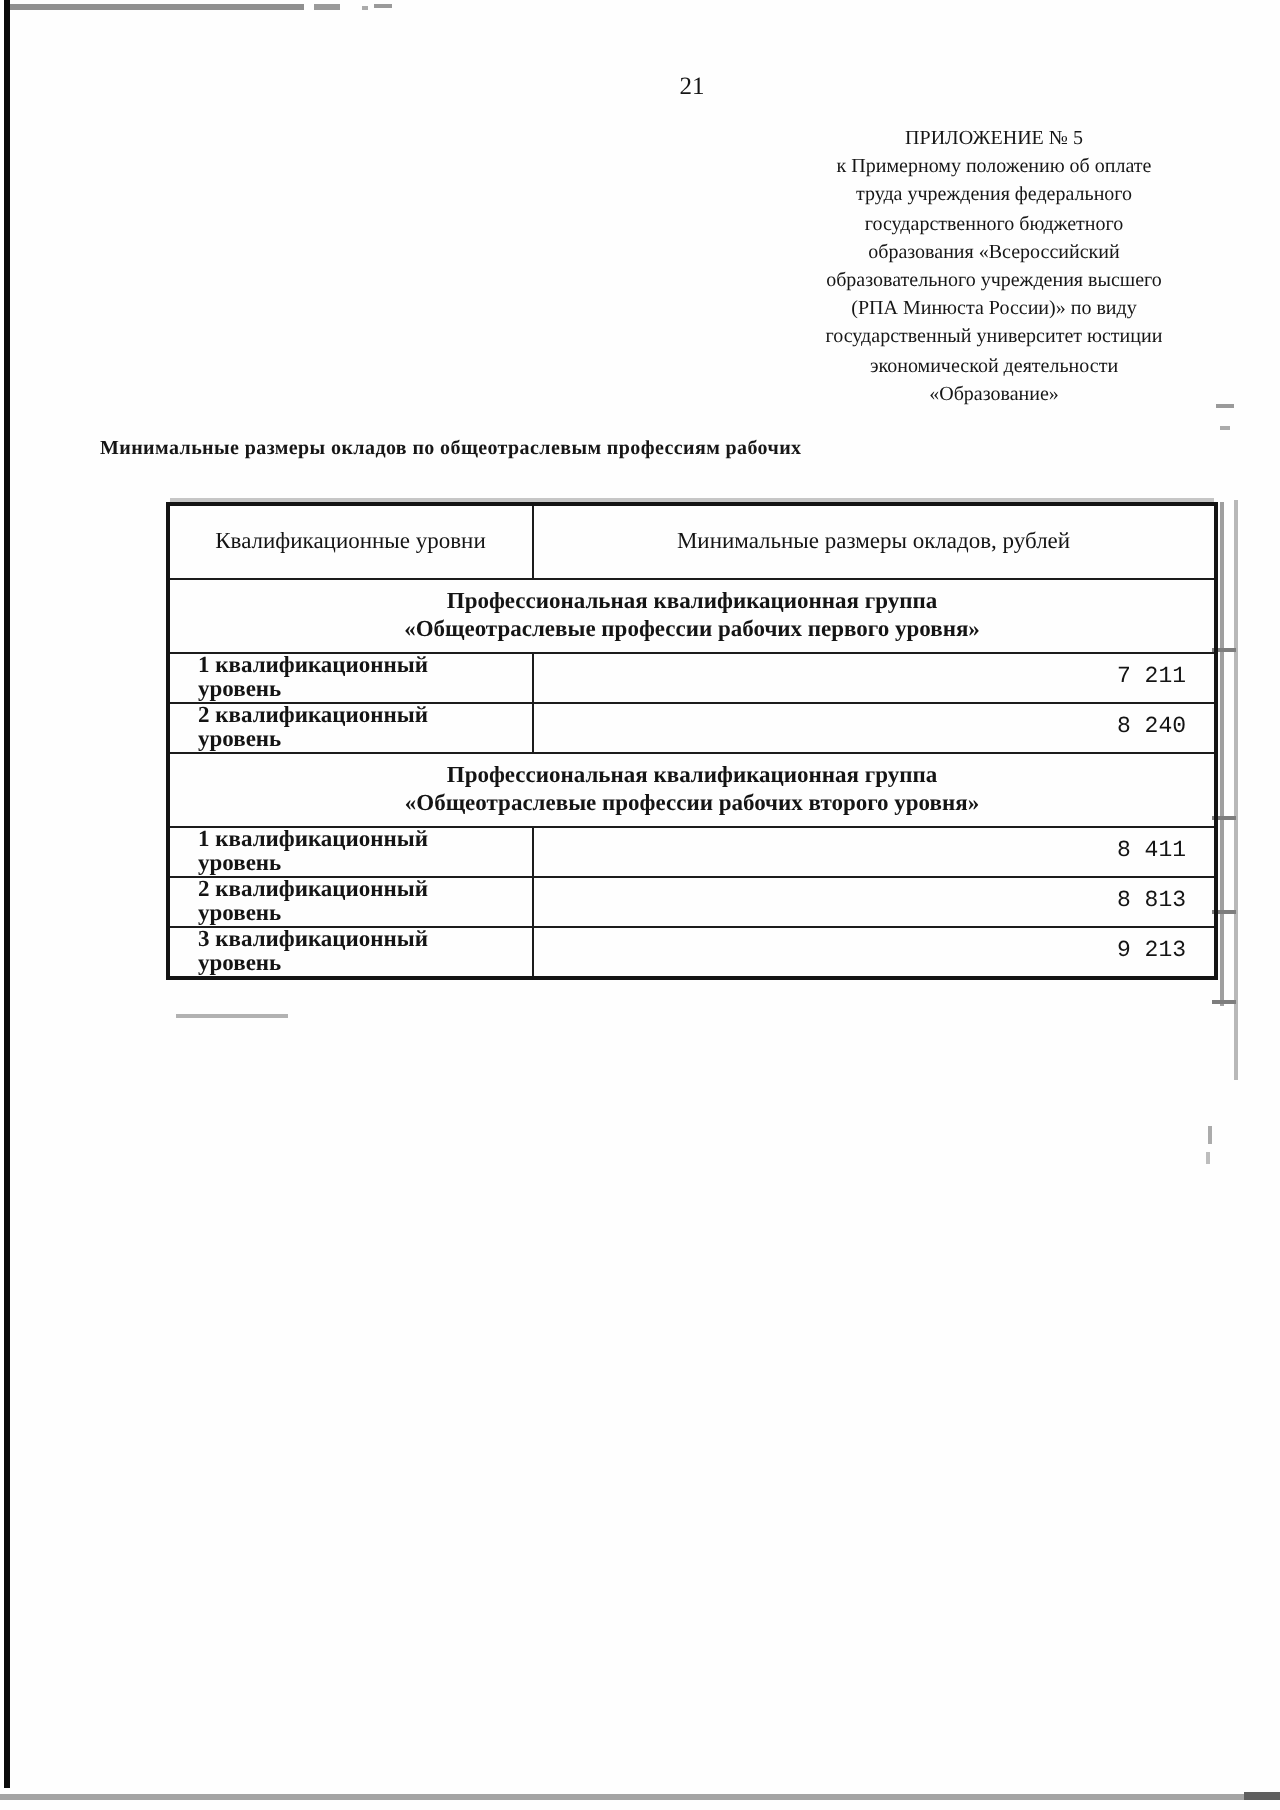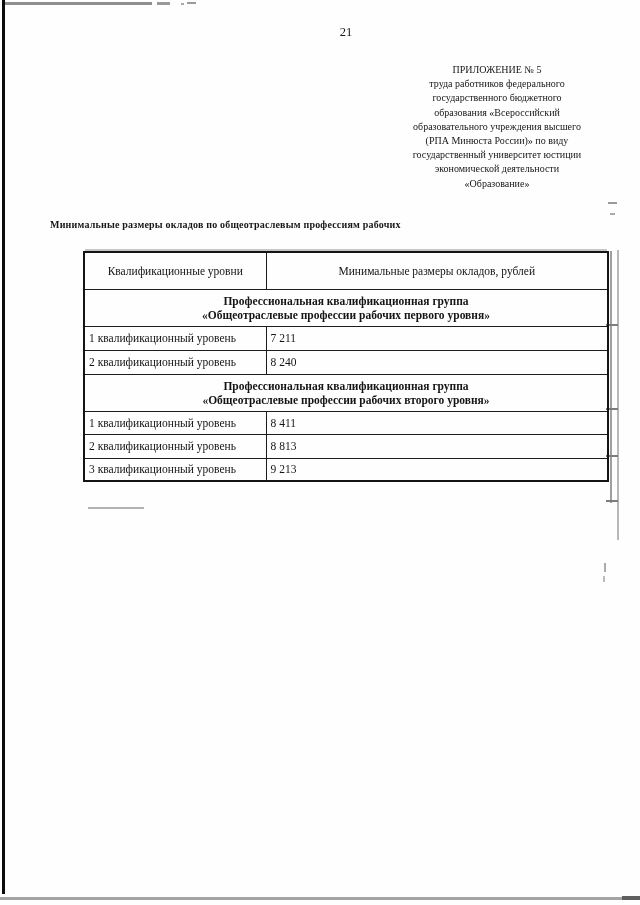--- a/index.html
+++ b/index.html
@@ -28,21 +28,21 @@
   .art-speck1      { left: 608px; top: 202px;  width: 9px;   height: 2px;   background: #9a9a9a; }
   .art-speck2      { left: 610px; top: 213px;  width: 5px;   height: 2px;   background: #ababab; }
   .art-speck3      { left: 604px; top: 563px;  width: 2px;   height: 9px;   background: #ababab; }
   .art-speck4      { left: 603px; top: 576px;  width: 2px;   height: 6px;   background: #bdbdbd; }
   .art-undertable  { left: 88px;  top: 507px;  width: 56px;  height: 2px;   background: #b2b2b2; }
   .tick { position: absolute; left: 606px; width: 12px; height: 2px; background: #7d7d7d; }
   .tick-1 { top: 324px; } .tick-2 { top: 408px; } .tick-3 { top: 455px; } .tick-4 { top: 500px; }
 
   
   .page-num {
-    position: absolute; left: 320px; top: 25px; width: 52px;
+    position: absolute; left: 320px; top: 36px; width: 52px;
     text-align: center; font-size: 12.5px;
   }
   .appendix {
     position: absolute; left: 383px; top: 63px; width: 228px;
     text-align: center; font-size: 10px; line-height: 14.2px;
   }
   .doc-title {
     position: absolute; left: 50px; top: 219px; width: 580px;
     text-align: left; font-weight: bold; font-size: 10px; letter-spacing: 0.2px;
   }
@@ -51,32 +51,32 @@
   .salary-table {
     position: absolute; left: 83px; top: 251px; width: 524px;
     border-collapse: collapse; table-layout: fixed;
     font-size: 11.5px; color: #141414;
     box-shadow: 0 -4px 0 -2px #c6c6c6;
   }
   .salary-table col.c-level  { width: 182px; }
   .salary-table col.c-salary { width: 342px; }
   .salary-table th, .salary-table td {
     border: 1.7px solid #1c1c1c;
-    padding: 0 4px;
+    padding: 0 14px;
     vertical-align: middle;
   }
   .salary-table { border: 2px solid #141414; }
   .head-row    { height: 37px; }
   .group-row   { height: 37px; }
   .data-row    { height: 24px; }
   .data-row-s  { height: 23px; }
   .salary-table th { font-weight: normal; text-align: center; }
   .group-cell  { text-align: center; font-weight: bold; line-height: 14px; margin-left: 18px; }
-  .level-cell  { text-align: left; padding-left: 7px; }
-  .salary-cell { text-align: left; }
+  .level-cell  { text-align: left; padding-left: 7px; font-weight: bold; }
+  .salary-cell { text-align: right; font-family: Liberation Mono, monospace; }
 </style>
 </head>
 <body>
 
 <div class="page">
 
   <div class="art art-left-line"></div>
   <div class="art art-top-line"></div>
   <div class="art art-top-dash1"></div>
   <div class="art art-top-dash2"></div>
@@ -92,21 +92,22 @@
   <div class="art art-undertable"></div>
   <div class="tick tick-1"></div>
   <div class="tick tick-2"></div>
   <div class="tick tick-3"></div>
   <div class="tick tick-4"></div>
 
   <div class="page-num">21</div>
 
   <div class="appendix">
     <div>ПРИЛОЖЕНИЕ № 5</div>
-    <div>труда работников федерального</div>
+    <div>к Примерному положению об оплате</div>
+    <div>труда учреждения федерального</div>
     <div>государственного бюджетного</div>
     <div>образования «Всероссийский</div>
     <div>образовательного учреждения высшего</div>
     <div>(РПА Минюста России)» по виду</div>
     <div>государственный университет юстиции</div>
     <div>экономической деятельности</div>
     <div>«Образование»</div>
   </div>
 
   <div class="doc-title">Минимальные размеры окладов по общеотраслевым профессиям рабочих</div>

